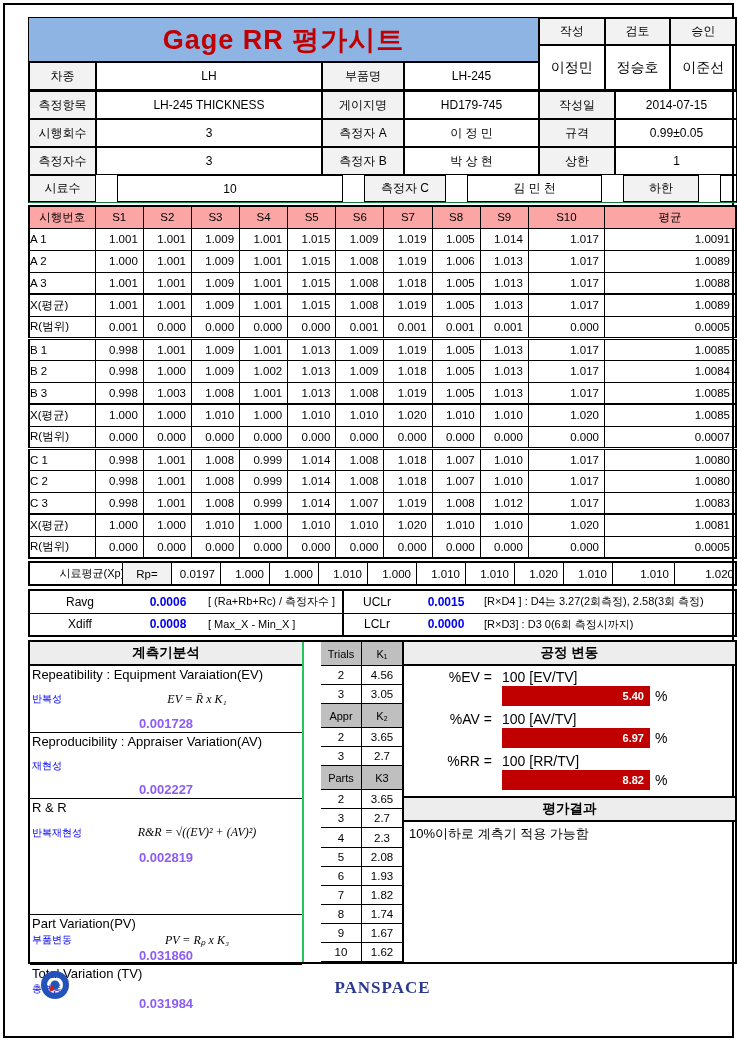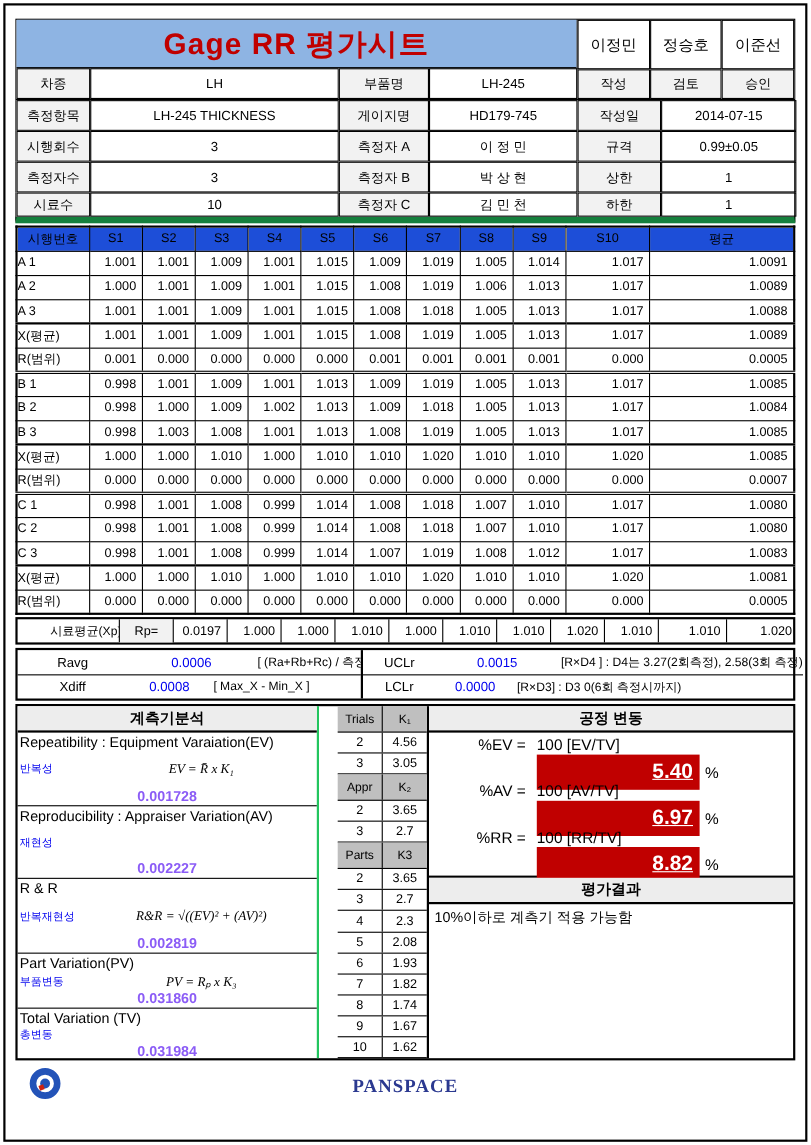--- a/index.html
+++ b/index.html
@@ -6,21 +6,21 @@
   html,body { background:#fff; }
   body {
     width: 737px; height: 1041px; position: relative;
     font-family: "Liberation Sans", sans-serif;
     color: #000; overflow: hidden;
   }
   .outer-frame {
     position: absolute; left: 3px; top: 3px; width: 731px; height: 1035px;
     border: 2px solid #000; pointer-events: none;
   }
-  .content { position: absolute; left: 14px; top: 17px; width: 709px; }
+  .content { position: absolute; left: 28px; top: 17px; width: 709px; }
 
   
   .top { display: flex; width: 709px; border: 1px solid #000; }
   .top-left { width: 510px; border-right: 1px solid #000; }
   .title-cell {
     height: 44px; background: #8EB4E3; border-bottom: 1px solid #000;
     display: flex; align-items: center; justify-content: center;
     color: #C00000; font-size: 27px; font-weight: bold; letter-spacing: 1px;
   }
   .row4 { display: grid; grid-template-columns: 67px 226px 82px 135px; height: 28px; }
@@ -36,71 +36,71 @@
     flex: 1; border: 1px solid #000; display: flex; align-items: center; justify-content: center;
     font-size: 12px;
   }
   .appr-row.names > div { font-size: 14px; }
   .lblcell { background: #F2F2F2; }
 
   
   .inforows { width: 709px; }
   .inforow { display: grid; grid-template-columns: 67px 226px 82px 135px 76px 123px; height: 28px;
     border-left: 1px solid #000; border-right: 1px solid #000; }
-  .inforow:last-of-type { border-bottom: 6px solid #15803d; }
+  .inforow:last-of-type { border-bottom: 1px solid #15803d; gap: 21px; }
 
   
   table.mtable { border-collapse: collapse; width: 709px; table-layout: fixed; margin-top: 2px; }
   table.mtable th, table.mtable td {
     border: 1px solid #000; font-size: 11.5px; height: 22px; overflow: hidden; white-space: nowrap;
   }
   table.mtable { border: 2px solid #000; }
-  table.mtable th { background: #1d4ed8; font-weight: normal; }
+  table.mtable th { background: #fca5a5; font-weight: normal; }
   table.mtable td.rlabel { text-align: left; margin-left: 24px; }
   table.mtable td.vcell { text-align: right; padding-right: 5px; }
   table.mtable tr:nth-of-type(4) td, table.mtable tr:nth-of-type(9) td, table.mtable tr:nth-of-type(14) td { border-top: 2px solid #000; }
   table.mtable tr:nth-of-type(6) td, table.mtable tr:nth-of-type(11) td { border-top: 3px double #000; }
 
   
   .xprow { display: grid; grid-template-columns: 92px repeat(10, 49px) 62px 65px;
     height: 25px; border: 2px solid #000; margin-top: 2px; }
   .xprow > div { border-left: 1px solid #000; display: flex; align-items: center;
     font-size: 11.5px; overflow: hidden; white-space: nowrap; }
   .xprow > div:first-child { border-left: none; justify-content: center; padding-left: 32px; }
   .xprow .num { justify-content: flex-end; padding-right: 5px; }
   .xprow .rpl { background: #F2F2F2; justify-content: center; }
 
   
   .stats { display: flex; width: 709px; margin-top: 3px; border: 2px solid #000; height: 48px; }
   .stats-left { width: 314px; border-right: 2px solid #000; display: flex; flex-direction: column; }
   .stats-right { flex: 1; display: flex; flex-direction: column; }
   .stat-line { flex: 1; display: flex; align-items: center; border-top: 1px solid #000; overflow: hidden; }
-  .stat-line:first-child { border-top: none; gap: 20px; }
+  .stat-line:first-child { border-top: none; }
   .stat-lab { text-align: center; font-size: 12px; }
   .stats-left .stat-lab { width: 100px; }
   .stats-right .stat-lab { width: 66px; }
-  .stat-val { color: #0000EE; font-weight: normal; font-size: 12px; text-align: center; }
+  .stat-val { color: #0000EE; font-weight: bold; font-size: 12px; text-align: center; }
   .stats-left .stat-val { width: 76px; }
   .stats-right .stat-val { width: 72px; }
   .stat-note { flex: 1; font-size: 11px; white-space: nowrap; overflow: hidden; padding-left: 2px; }
 
   
   .analysis { display: flex; width: 709px; margin-top: 3px; height: 324px; border: 2px solid #000; }
   .an-left { width: 274px; border-right: 2px solid #22c55e; display: flex; flex-direction: column; }
   .an-header, .k-headrow, .pv-header, .eval-header {
     height: 24px; background: #EDEDED; border-bottom: 2px solid #000;
     display: flex; align-items: center; justify-content: center;
     font-weight: bold; font-size: 13.5px; flex: 0 0 24px;
   }
   .an-secs { display: flex; flex-direction: column; flex: 1; }
   .an-sec { display: flex; flex-direction: column; justify-content: space-between; border-top: 1px solid #000; padding: 1px 2px; }
   .an-sec:nth-of-type(1) { border-top: none; height: 66px; }
   .an-sec:nth-of-type(2) { height: 66px; }
   .an-sec:nth-of-type(3) { height: 68px; }
-  .an-sec:nth-of-type(4) { height: 50px; }
+  .an-sec:nth-of-type(4) { height: 50px; margin-top: 48px; }
   .an-sec:nth-of-type(5) { height: 48px; }
   .an-name { font-size: 13px; white-space: nowrap; overflow: hidden; }
   .an-mid { display: flex; align-items: center; }
   .an-kr { color: #0000EE; font-size: 10px; width: 62px; flex: 0 0 62px; }
   .an-formula { flex: 1; text-align: center; font-family: "Liberation Serif", serif;
     font-style: italic; font-size: 12px; white-space: nowrap; overflow: hidden; }
   .an-val { color: #8b5cf6; font-weight: bold; font-size: 13px; text-align: center; }
 
   .ktable { width: 100px; flex: 0 0 100px; border-right: 2px solid #000;
     display: flex; flex-direction: column; padding-left: 17px; }
@@ -114,22 +114,22 @@
   .k-row > div { border-left: 1px solid #000; }
   .k-row > div:first-child { border-left: none; }
 
   .an-right { flex: 1; display: flex; flex-direction: column; }
   .pv-body { height: 132px; flex: 0 0 132px; border-bottom: 2px solid #000; padding-top: 3px; }
   .pv-item { height: 42px; }
   .pv-line1 { display: flex; font-size: 14px; align-items: baseline; }
   .pv-label { width: 88px; text-align: right; flex: 0 0 88px; }
   .pv-formula { padding-left: 10px; }
   .pv-line2 { display: flex; align-items: center; margin-left: 98px; margin-top: 1px; }
-  .pv-bar { width: 148px; height: 32px; background: #C00000; color: #fff; font-weight: bold;
-    font-size: 19px; display: flex; align-items: center; justify-content: flex-end; padding-right: 6px; text-decoration: underline; }
+  .pv-bar { width: 148px; height: 20px; background: #C00000; color: #fff; font-weight: bold;
+    font-size: 11px; display: flex; align-items: center; justify-content: flex-end; padding-right: 6px; }
   .pv-unit { font-size: 14px; margin-left: 5px; }
   .eval-body { flex: 1; font-size: 13px; padding: 3px 5px; }
 
   
   .footer { position: relative; height: 44px; margin-top: 4px; }
   .logo { position: absolute; left: 12px; top: 2px; }
   .brand { position: absolute; left: 0; right: 0; top: 10px; text-align: center;
     font-family: "Liberation Serif", serif; font-weight: bold; font-size: 17px;
     letter-spacing: 1px; color: #2B3990; }
 </style>
@@ -144,31 +144,31 @@
     <div class="top-left">
       <div class="title-cell">Gage RR 평가시트</div>
       <div class="row4">
         <div class="lblcell">차종</div>
         <div>LH</div>
         <div class="lblcell">부품명</div>
         <div>LH-245</div>
       </div>
     </div>
     <div class="top-right">
+      <div class="appr-row heads">
+
+      <div class="lblcell">작성</div>
+          <div class="lblcell">검토</div>
+          <div class="lblcell">승인</div>
+        </div>
       <div class="appr-row names">
 
       <div>이정민</div>
           <div>정승호</div>
           <div>이준선</div>
-        </div>
-      <div class="appr-row heads">
-
-      <div class="lblcell">작성</div>
-          <div class="lblcell">검토</div>
-          <div class="lblcell">승인</div>
         </div>
     </div>
   </div>
 
   <div class="inforows">
 
   <div class="inforow">
         <div class="lblcell">측정항목</div>
         <div>LH-245 THICKNESS</div>
         <div class="lblcell">게이지명</div>

